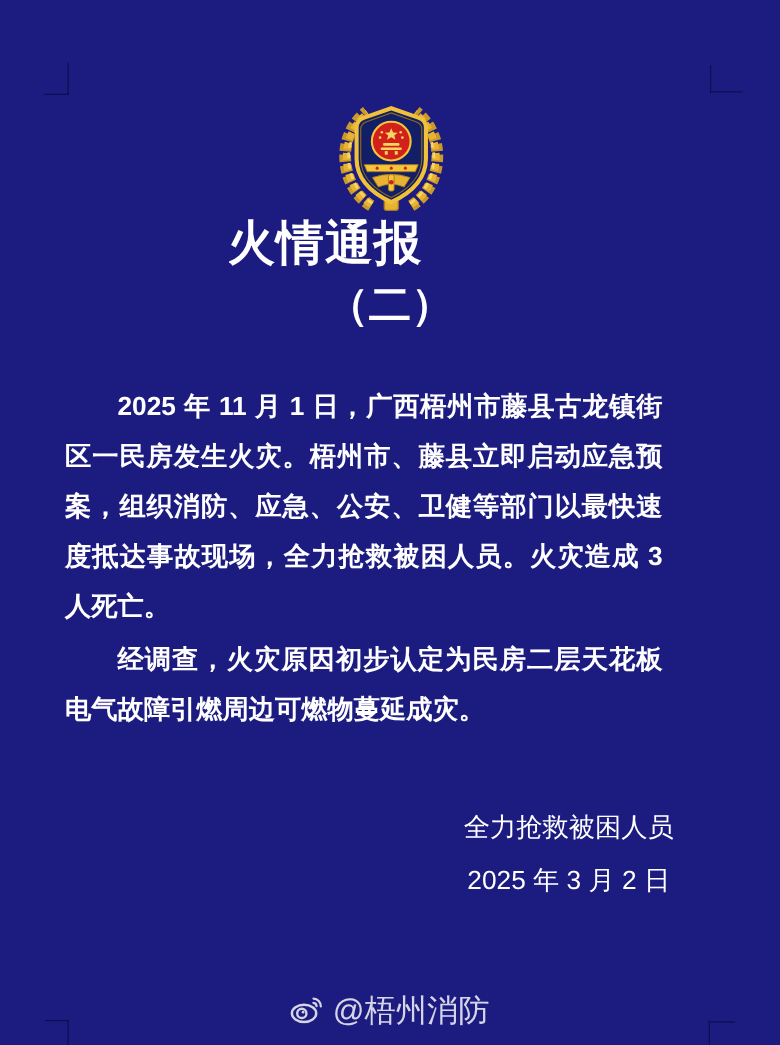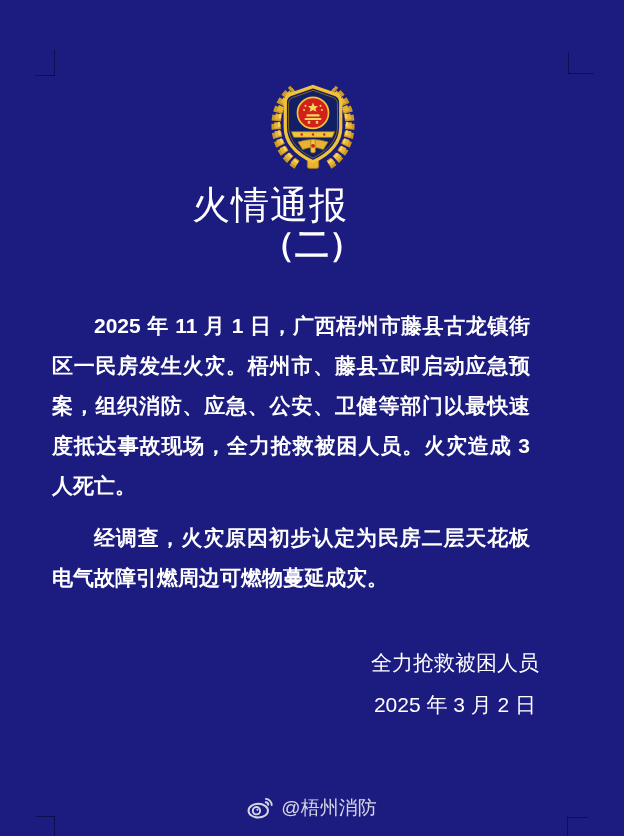--- a/index.html
+++ b/index.html
@@ -17,47 +17,47 @@
     color: #ffffff;
   }
   
   .mark { position: absolute; background: rgba(4,4,40,0.55); }
   
   .badge { position: absolute; left: 266px; top: 79px; width: 94px; height: 96px; }
   .badge svg { display: block; width: 94px; height: 96px; }
   
   .title {
     position: absolute; left: 0; top: 172px; width: 520px;
-    margin: 10px; text-align: center;
-    font-size: 38px; font-weight: normal; letter-spacing: 1px;
+    margin: 0; text-align: center;
+    font-size: 38px; font-weight: bold; letter-spacing: 1px;
     color: #ffffff; line-height: 46px;
   }
   .subtitle {
     position: absolute; left: 0; top: 222px; width: 624px;
     text-align: center; font-size: 34px; font-weight: bold;
     color: #ffffff; line-height: 44px;
   }
   
   .bodytext {
     position: absolute; left: 52px; top: 306px; width: 478px;
     font-size: 21px; line-height: 40px; color: #ffffff;
     text-align: justify; text-justify: inter-ideograph; font-weight: bold;
   }
   .bodytext p { margin: 0; text-indent: 2em; }
-  .bodytext p + p { margin-top: 12px; }
+  .bodytext p + p { margin-top: 2px; }
   
   .signature {
     position: absolute; left: 352px; top: 642px; width: 206px;
     text-align: center; font-size: 21px; line-height: 42px; color: #ffffff;
   }
   
   .watermark {
     position: absolute; left: 0; top: 794px; width: 624px; height: 28px;
     display: flex; align-items: center; justify-content: center; gap: 7px;
-    color: rgba(255,255,255,0.82); font-size: 19px;
+    color: rgba(255,255,255,0.82); font-size: 25px;
   }
   .wb-icon { display: inline-flex; align-items: center; }
 </style>
 </head>
 <body>
 
 <div class="page">
 
   <div>
     <div class="mark" style="left:54px; top:50px; width:1px; height:26px;"></div>

